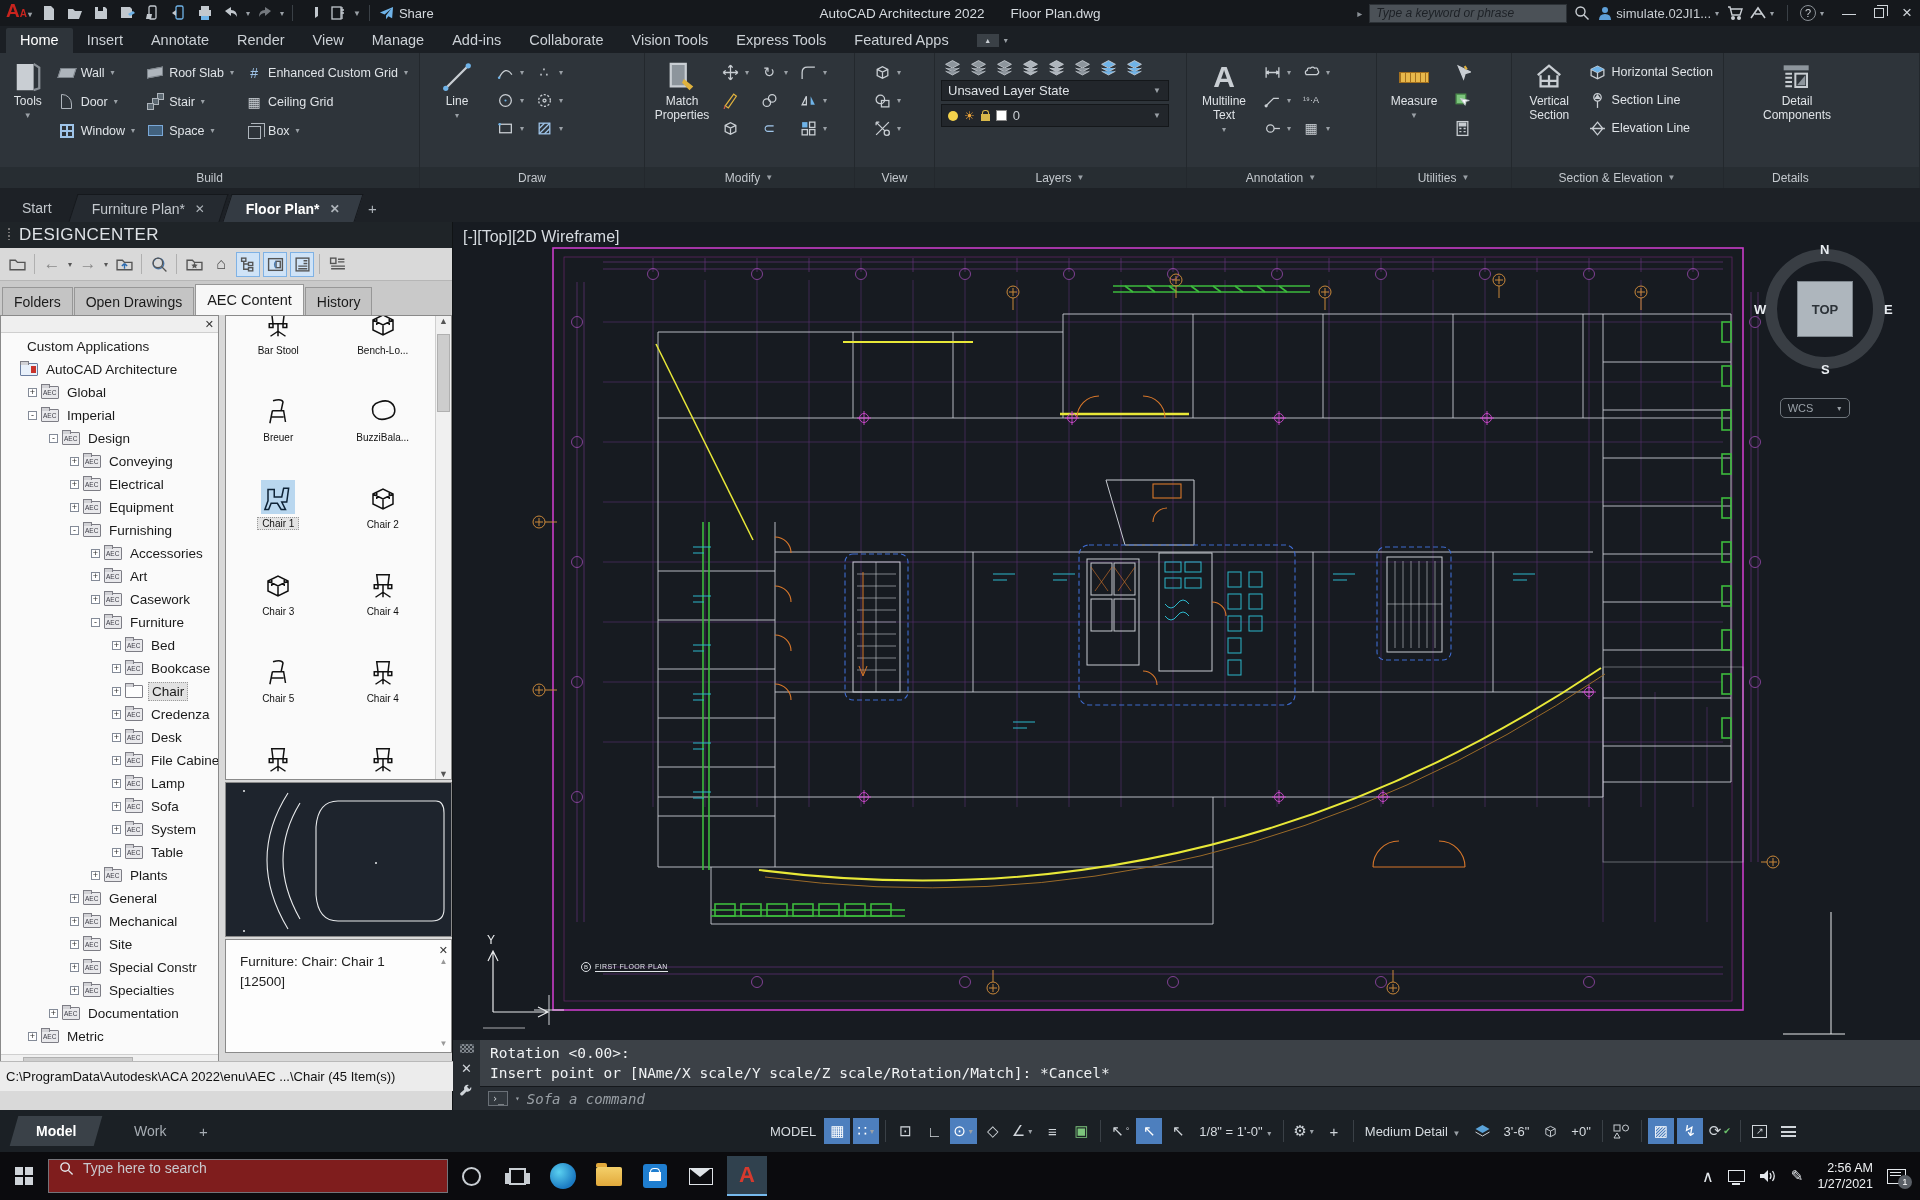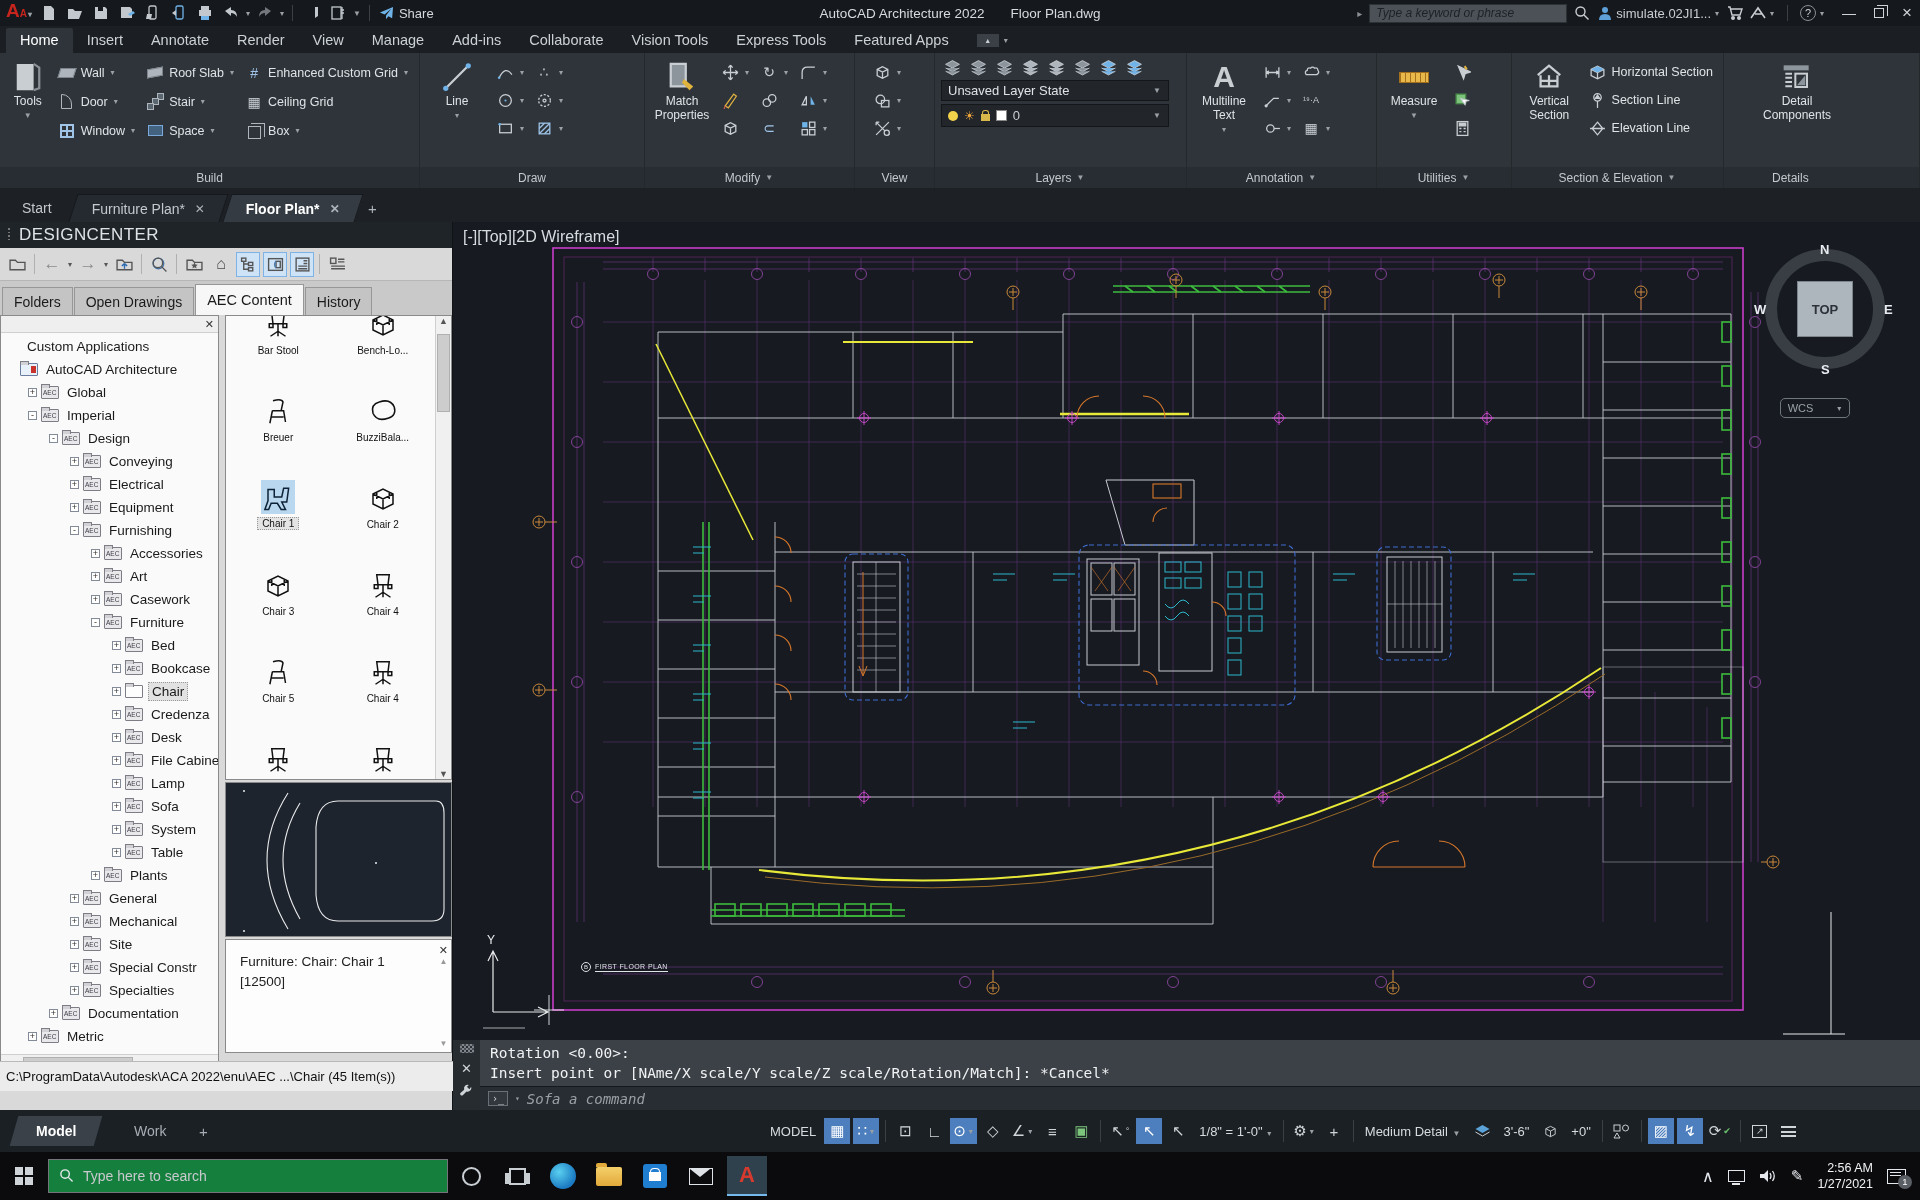--- a/index.html
+++ b/index.html
@@ -167,21 +167,21 @@
   .stext{padding:0 5px;white-space:nowrap}
   .burger{width:15px;height:11px;border-top:2px solid #d0d5da;border-bottom:2px solid #d0d5da;position:relative}
   .burger::before{content:"";position:absolute;left:0;top:3.5px;width:15px;height:2px;background:#d0d5da}
   .expand-ico{width:15px;height:13px;border:1px solid #d0d5da;font-size:9px;display:flex;align-items:center;justify-content:center}
 
   
   .taskbar{position:absolute;left:0;top:1152px;width:1920px;height:48px;background:#0b0b0e;display:flex;align-items:center}
   .win{width:48px;display:flex;align-items:center;justify-content:center}
   .winlogo{display:grid;grid-template-columns:8px 8px;grid-template-rows:8px 8px;gap:1.5px}
   .winlogo i{background:#cfd4d9}
-  .tb-search{width:400px;height:34px;background:#15803d;border:1px solid #74747a;display:flex;align-items:flex-start;gap:9px;padding:8px 10px;color:#c9c9ce;font-size:14px}
+  .tb-search{width:400px;height:34px;background:#7f1d1d;border:1px solid #74747a;display:flex;align-items:flex-end;gap:9px;padding:16px 10px;color:#c9c9ce;font-size:14px}
   .tb-search input{background:transparent;border:none;color:#c9c9ce;font-size:14px;width:320px;font-family:"Liberation Sans",sans-serif;outline:none}
   .tb-search input::placeholder{color:#c9c9ce}
   .tbi{width:46px;height:48px;display:flex;align-items:center;justify-content:center}
   .cortana{width:19px;height:19px;border:2px solid #c9ced3;border-radius:50%}
   .taskview{width:17px;height:17px;border:2px solid #c9ced3;position:relative;background:#0b0b0e}
   .taskview::before{content:"";position:absolute;left:-6px;top:3px;width:4px;height:11px;background:#c9ced3}
   .taskview::after{content:"";position:absolute;right:-6px;top:3px;width:4px;height:11px;background:#c9ced3}
   .edge{width:26px;height:26px;border-radius:50%;background:radial-gradient(circle at 35% 35%,#5ad0f0,#1b7ac2 70%)}
   .folder-ico{width:26px;height:19px;background:linear-gradient(#f4d06a,#e2a93b);border-radius:2px;position:relative}
   .folder-ico::before{content:"";position:absolute;left:0;top:-4px;width:11px;height:4px;background:#e2a93b;border-radius:2px 2px 0 0}

